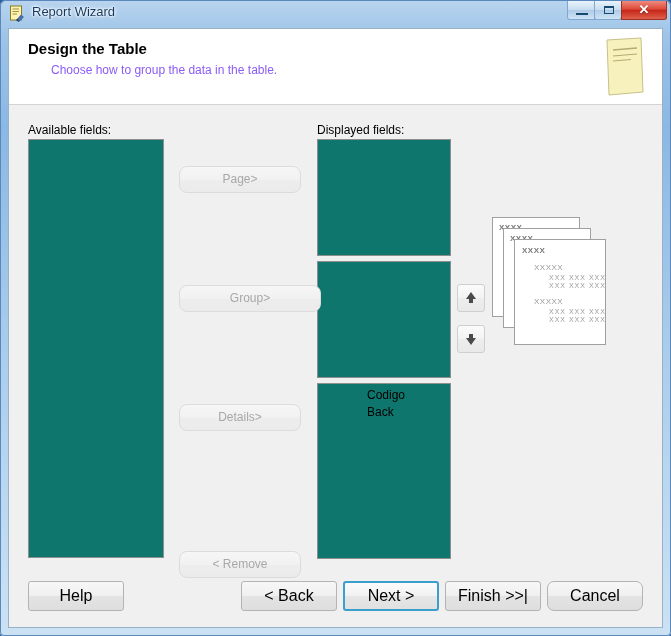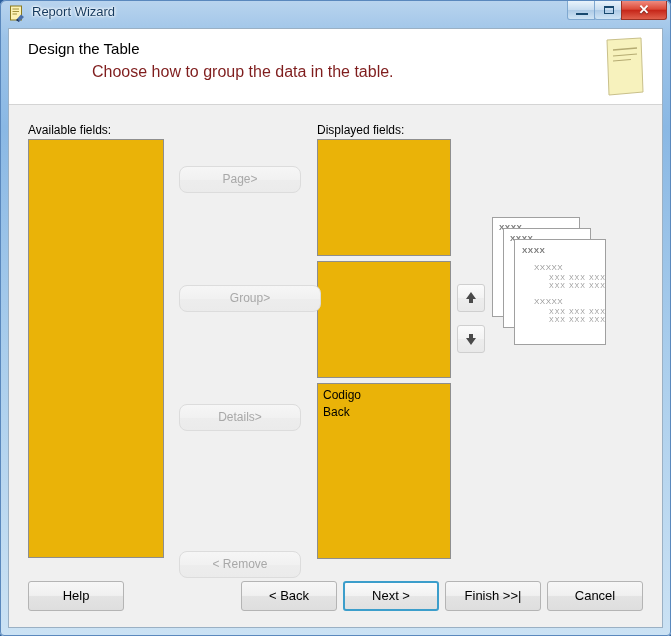--- a/index.html
+++ b/index.html
@@ -131,30 +131,29 @@
     height: 76px;
     background: #ffffff;
     border-bottom: 1px solid #d4d4d4;
     box-sizing: border-box;
   }
   .hdr-title {
     position: absolute;
     left: 19px;
     top: 11px;
     font-size: 15px;
-    font-weight: normal;
+    font-weight: bold;
     color: #000000;
   }
   .hdr-sub {
     position: absolute;
     left: 42px;
     top: 34px;
-    font-size: 16px;
-    color: #7f1d1d;
-    margin-left: 41px;
+    font-size: 12px;
+    color: #8b5cf6;
   }
   .hdr-icon {
     position: absolute;
     right: 13px;
     top: 7px;
     width: 48px;
     height: 62px;
   }
 
   
@@ -162,24 +161,25 @@
     position: absolute;
     font-size: 12px;
     color: #000000;
   }
   .lbl-available { left: 19px; top: 94px; }
   .lbl-displayed { left: 308px; top: 94px; }
 
   
   .listbox {
     position: absolute;
-    background: #eab308;
+    background: #0f766e;
     border: 1px solid #8e8e8e;
     box-sizing: border-box;
     overflow: hidden;
+    padding-left: 44px;
   }
   .lb-available { left: 19px; top: 110px; width: 136px; height: 419px; }
   .lb-page      { left: 308px; top: 110px; width: 134px; height: 117px; }
   .lb-group     { left: 308px; top: 232px; width: 134px; height: 117px; }
   .lb-details   { left: 308px; top: 354px; width: 134px; height: 176px; }
 
   .lb-item {
     font-size: 12px;
     color: #000000;
     padding: 1px 5px 0 5px;
@@ -253,38 +253,38 @@
     color: #9a9a9a;
     letter-spacing: 1px;
     white-space: nowrap;
     font-family: "Liberation Sans", sans-serif;
   }
 
   
   .footer-btn {
     position: absolute;
     box-sizing: border-box;
-    font-size: 13px;
+    font-size: 16px;
     text-align: center;
     color: #000000;
     border-radius: 3px;
     border: 1px solid #b4b4b4;
     background: linear-gradient(to bottom, #f7f7f7 0%, #f0f0f0 48%, #e3e3e3 52%, #dedede 100%);
     height: 30px;
     line-height: 28px;
     font-family: "Liberation Sans", sans-serif;
   }
   .fb-help   { left: 19px;  top: 552px; width: 96px; }
   .fb-back   { left: 232px; top: 552px; width: 96px; }
   .fb-next   { left: 334px; top: 552px; width: 96px;
                border: 2px solid #3c9ecb;
                line-height: 26px;
                background: linear-gradient(to bottom, #fbfbfb 0%, #f2f2f2 48%, #e6e6e6 52%, #e0e0e0 100%); }
   .fb-finish { left: 436px; top: 552px; width: 96px; }
-  .fb-cancel { left: 538px; top: 552px; width: 96px; }
+  .fb-cancel { left: 538px; top: 552px; width: 96px; border-radius: 7px; }
 </style>
 </head>
 <body>
 
 <div class="window">
 
   <div class="titlebar">
     <svg class="title-icon" viewBox="0 0 17 17">
       <rect x="1.5" y="1" width="11" height="14" fill="#fdf3b5" stroke="#8a7a20" stroke-width="1"></rect>
       <line x1="3.5" y1="4" x2="10" y2="4" stroke="#8a7a20" stroke-width="0.8"></line>

